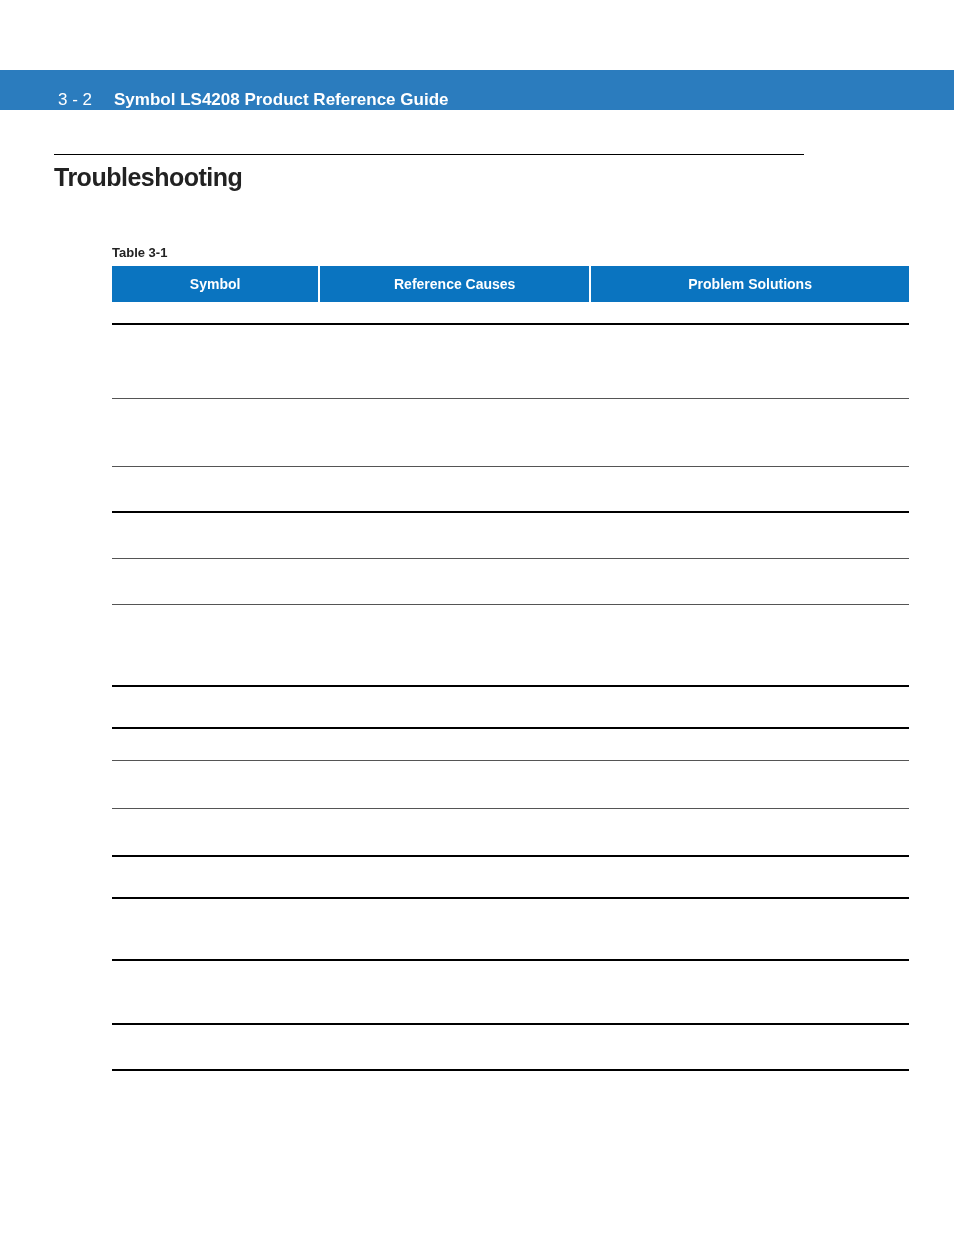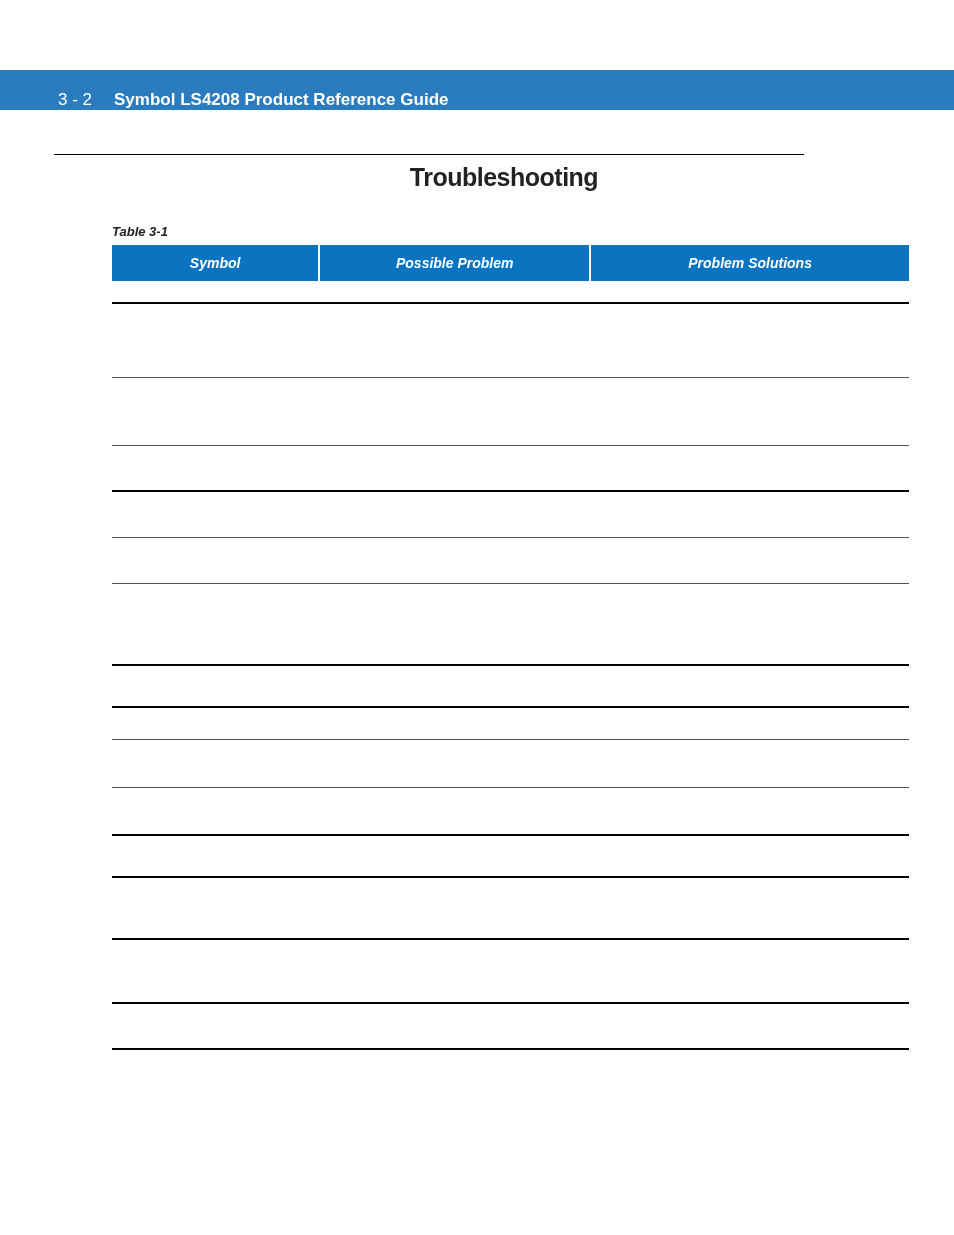--- a/index.html
+++ b/index.html
@@ -32,25 +32,23 @@
       border-top: 1.5px solid #000;
       margin: 44px 150px 0 54px;
     }
     .section-title {
       font-family: Arial, Helvetica, sans-serif;
       font-size: 25px;
       font-weight: bold;
       color: #222;
       margin: 8px 0 0 54px;
       letter-spacing: -0.5px;
-      text-align: center;
     }
     .table-wrap {
-      margin: 32px 45px 0 112px;
-      font-style: italic;
+      margin: 53px 45px 0 112px;
     }
     .table-caption {
       font-size: 13px;
       font-weight: bold;
       color: #222;
       margin-bottom: 6px;
     }
     table {
       border-collapse: collapse;
       width: 100%;
@@ -97,21 +95,21 @@
   </div>
   <table>
     <colgroup>
       <col class="col-problem">
       <col class="col-cause">
       <col class="col-solution">
     </colgroup>
     <thead>
       <tr>
         <th>Symbol</th>
-        <th>Possible Problem</th>
+        <th>Reference Causes</th>
         <th>Problem Solutions</th>
       </tr>
     </thead>
     <tbody>
         <tr>
           <td style="height: 22px; border-bottom: 2px solid rgb(0, 0, 0);"></td>
           <td style="height: 22px; border-bottom: 2px solid rgb(0, 0, 0);"></td>
           <td style="height: 22px; border-bottom: 2px solid rgb(0, 0, 0);"></td>
         </tr>
         <tr>

